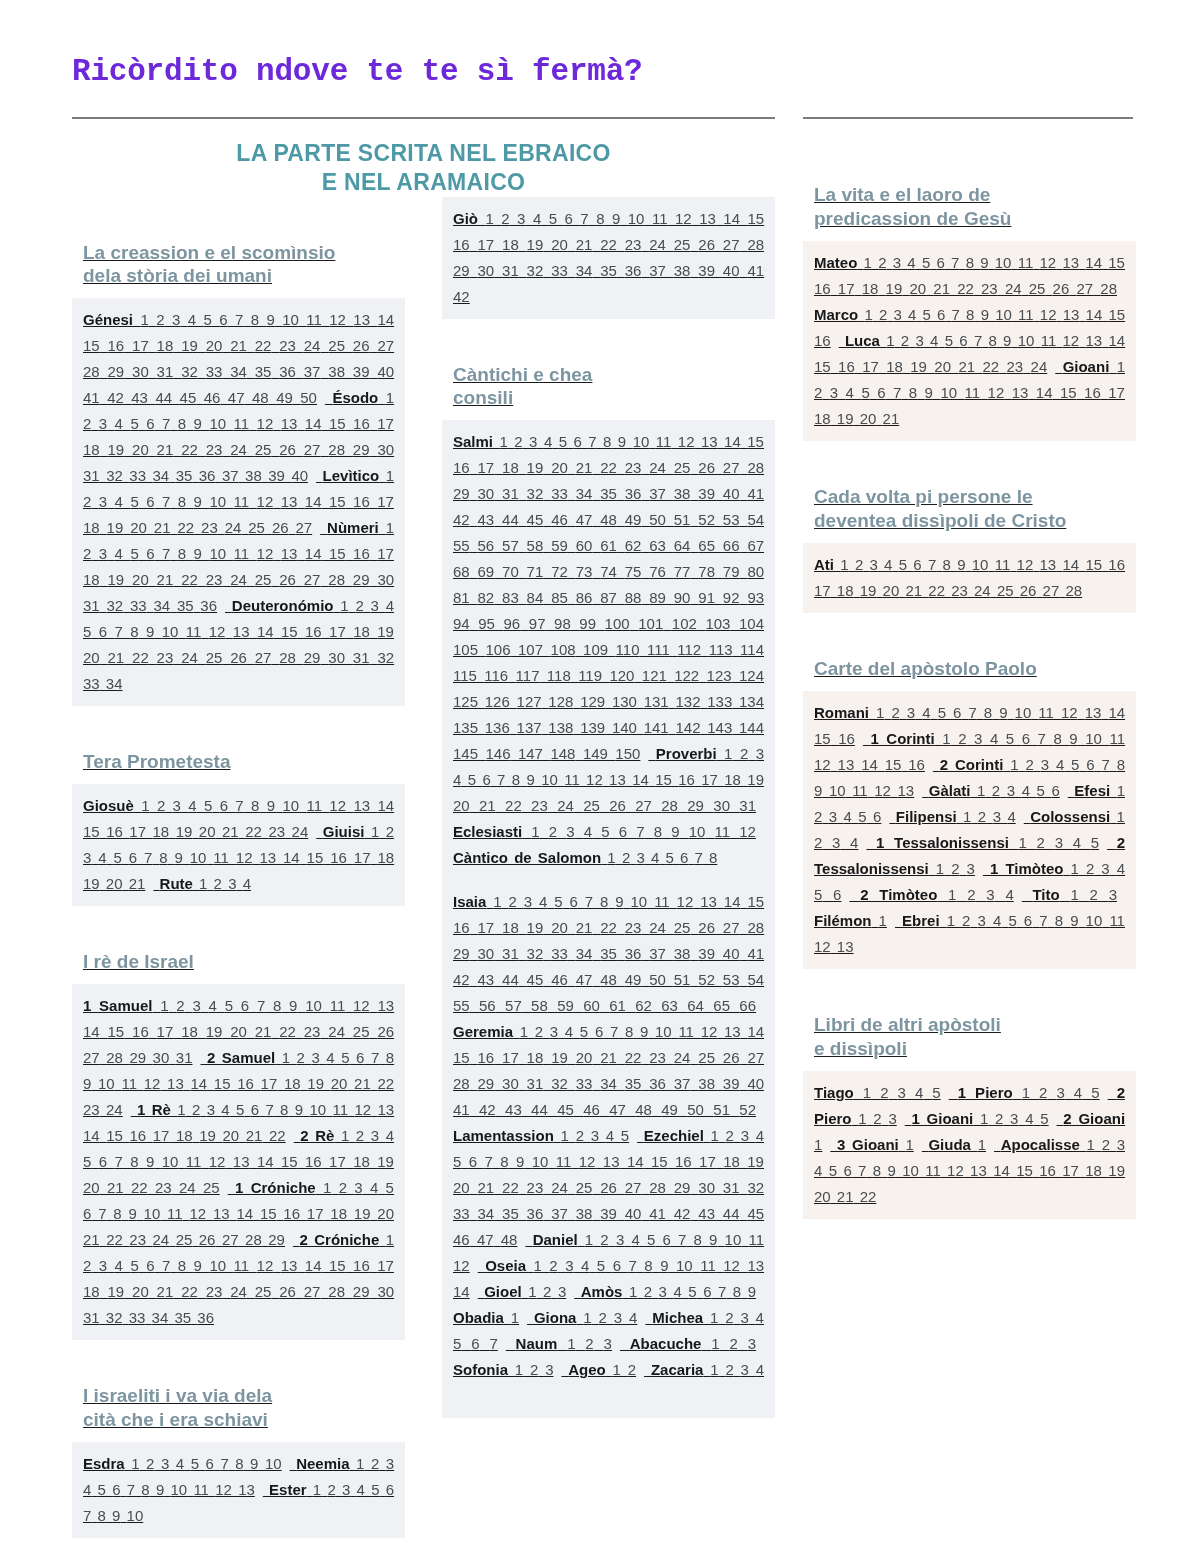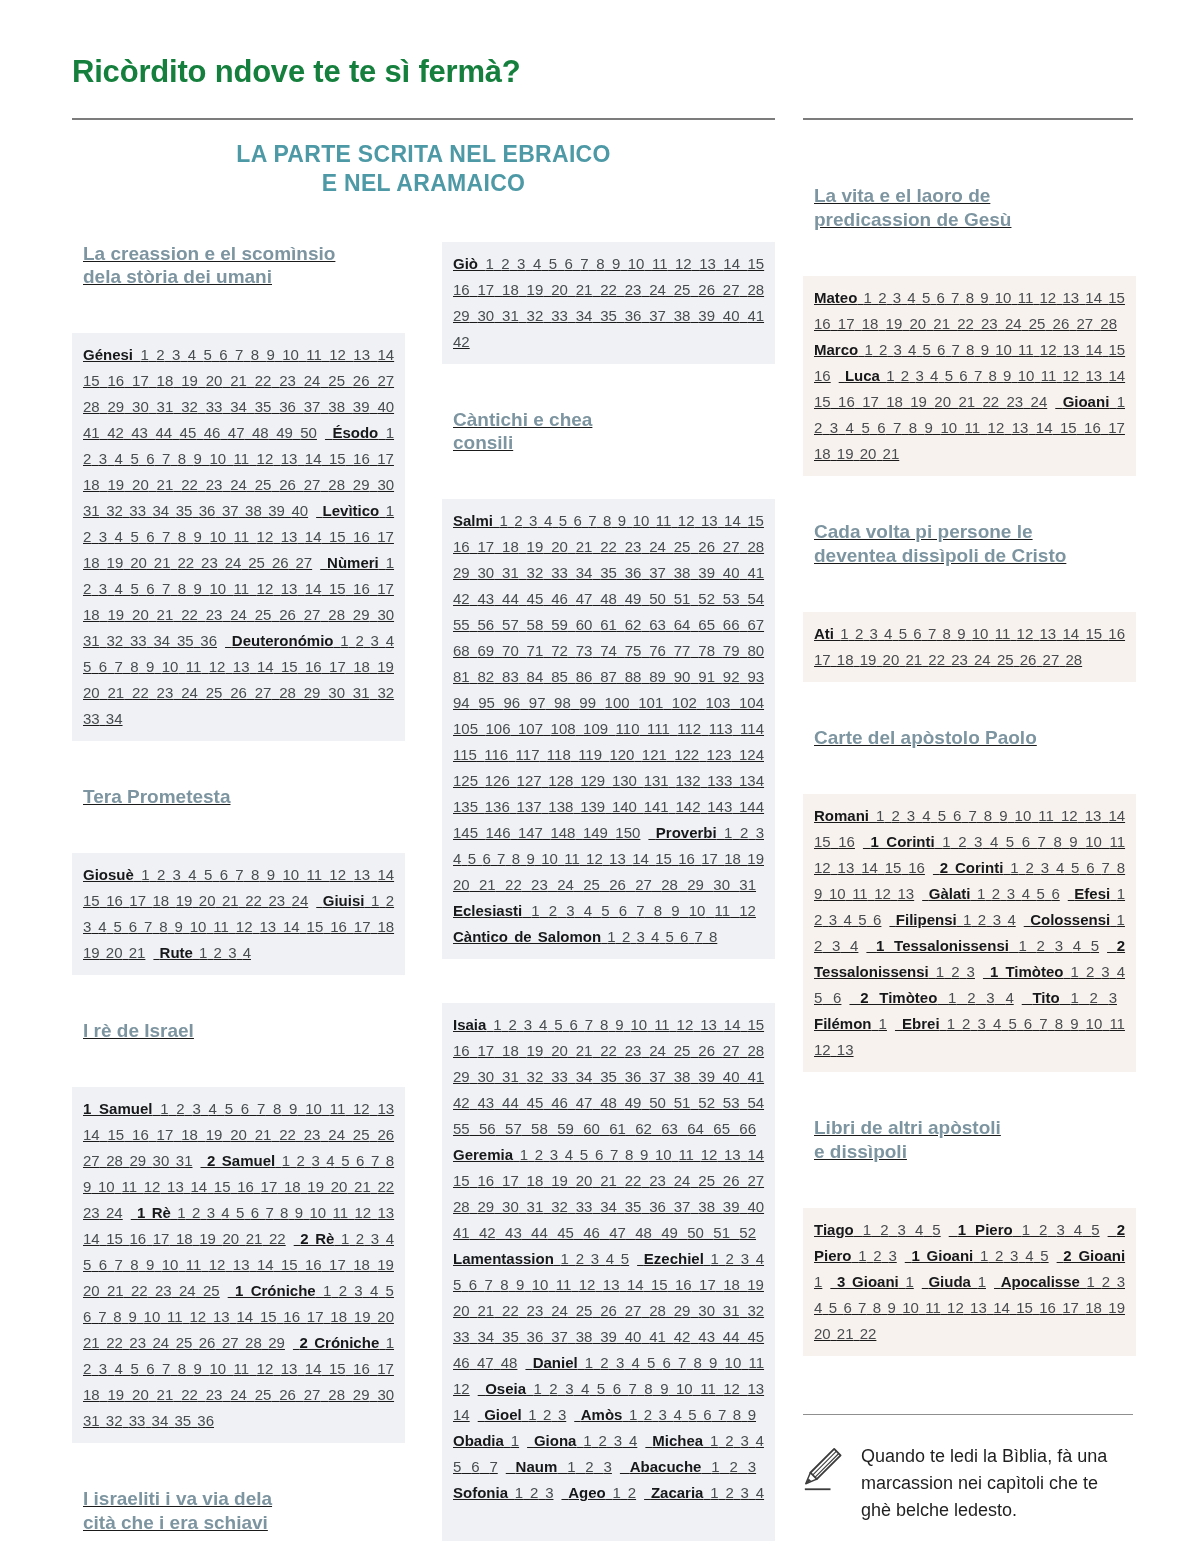--- a/index.html
+++ b/index.html
@@ -1,40 +1,40 @@
 <!DOCTYPE html>
 <html lang="vec" style="--hebrew-accent: #4d99a6; --greek-accent: #d2705c; --subheading: #7d95a0; --block-bg-cool: #eff1f4; --block-bg-warm: #f8f2ee;"><head>
 <meta charset="utf-8">
 <style>
   html,body{margin:0;padding:0;background:#ffffff;}
   body{font-family:"Liberation Sans","DejaVu Sans",sans-serif;color:#1a1a1a;}
   .page{width:1200px;min-height:1543px;box-sizing:border-box;padding:54px 67px 40px 72px;background:#fff;}
 
-  h1{font-size:31px;font-weight:700;margin:0 0 28px 0;letter-spacing:-0.2px;color:#15803d;}
+  h1{font-size:31px;font-weight:700;margin:0 0 28px 0;letter-spacing:-0.2px;color:#6d28d9;font-family:Liberation Mono, monospace;}
 
   .groups{display:flex;gap:28px;align-items:flex-start;}
   .group{box-sizing:border-box;}
   .group.hebrew{width:703px;}
   .group.greek{width:330px;}
 
   .rule{border:0;border-top:2px solid #7c7c7c;margin:0 0 20px 0;}
 
   h2{font-size:23px;line-height:1.25;font-weight:700;margin:0;white-space:pre-line;letter-spacing:0.3px;text-align:center;}
   .accent-hebrew{color:var(--hebrew-accent,#4d99a6);}
   .accent-greek{color:var(--greek-accent,#d2705c);}
 
   .cols{display:flex;gap:37px;align-items:flex-start;}
   .col{width:333px;flex:0 0 333px;text-decoration:underline;}
 
   .sec-heading{font-size:19px;line-height:1.26;font-weight:700;
     color:var(--subheading,#7d95a0);margin:44px 0 10px 11px;white-space:pre-line;}
 
   .book-block{background:var(--block-bg-cool,#eff1f4);padding:9px 11px;
     font-size:15px;line-height:26px;text-align:justify;color:#494d50;
-    word-spacing:2px;hyphens:manual;margin-top:44px;-webkit-hyphens:manual;}
+    word-spacing:2px;hyphens:manual;-webkit-hyphens:manual;}
   .greek .book-block{background:var(--block-bg-warm,#f8f2ee);}
 
   .book-name{color:#16181a;font-weight:700;}
   .ch{cursor:pointer;}
   .book-gap{display:inline-block;width:8px;}
 
   .note{margin-top:58px;border-top:1.5px solid #8f8f8f;border-bottom:1.5px solid #8f8f8f;
     padding:28px 0;display:flex;gap:14px;align-items:flex-start;}
   .pencil{width:44px;height:50px;flex:0 0 auto;margin-top:2px;}
   .note-text{font-size:18px;line-height:1.5;color:#1f1f1f;}
@@ -108,27 +108,16 @@
               <div class="book-block"><b class="book-name">Romani</b> <span class="ch">1</span> <span class="ch">2</span> <span class="ch">3</span> <span class="ch">4</span> <span class="ch">5</span> <span class="ch">6</span> <span class="ch">7</span> <span class="ch">8</span> <span class="ch">9</span> <span class="ch">10</span> <span class="ch">11</span> <span class="ch">12</span> <span class="ch">13</span> <span class="ch">14</span> <span class="ch">15</span> <span class="ch">16</span><span class="book-gap"></span> <b class="book-name">1 Corinti</b> <span class="ch">1</span> <span class="ch">2</span> <span class="ch">3</span> <span class="ch">4</span> <span class="ch">5</span> <span class="ch">6</span> <span class="ch">7</span> <span class="ch">8</span> <span class="ch">9</span> <span class="ch">10</span> <span class="ch">11</span> <span class="ch">12</span> <span class="ch">13</span> <span class="ch">14</span> <span class="ch">15</span> <span class="ch">16</span><span class="book-gap"></span> <b class="book-name">2 Corinti</b> <span class="ch">1</span> <span class="ch">2</span> <span class="ch">3</span> <span class="ch">4</span> <span class="ch">5</span> <span class="ch">6</span> <span class="ch">7</span> <span class="ch">8</span> <span class="ch">9</span> <span class="ch">10</span> <span class="ch">11</span> <span class="ch">12</span> <span class="ch">13</span><span class="book-gap"></span> <b class="book-name">Gàlati</b> <span class="ch">1</span> <span class="ch">2</span> <span class="ch">3</span> <span class="ch">4</span> <span class="ch">5</span> <span class="ch">6</span><span class="book-gap"></span> <b class="book-name">Efesi</b> <span class="ch">1</span> <span class="ch">2</span> <span class="ch">3</span> <span class="ch">4</span> <span class="ch">5</span> <span class="ch">6</span><span class="book-gap"></span> <b class="book-name">Filipensi</b> <span class="ch">1</span> <span class="ch">2</span> <span class="ch">3</span> <span class="ch">4</span><span class="book-gap"></span> <b class="book-name">Colossensi</b> <span class="ch">1</span> <span class="ch">2</span> <span class="ch">3</span> <span class="ch">4</span><span class="book-gap"></span> <b class="book-name">1 Tessalonis­sensi</b> <span class="ch">1</span> <span class="ch">2</span> <span class="ch">3</span> <span class="ch">4</span> <span class="ch">5</span><span class="book-gap"></span> <b class="book-name">2 Tessalonissensi</b> <span class="ch">1</span> <span class="ch">2</span> <span class="ch">3</span><span class="book-gap"></span> <b class="book-name">1 Timòteo</b> <span class="ch">1</span> <span class="ch">2</span> <span class="ch">3</span> <span class="ch">4</span> <span class="ch">5</span> <span class="ch">6</span><span class="book-gap"></span> <b class="book-name">2 Timòteo</b> <span class="ch">1</span> <span class="ch">2</span> <span class="ch">3</span> <span class="ch">4</span><span class="book-gap"></span> <b class="book-name">Tito</b> <span class="ch">1</span> <span class="ch">2</span> <span class="ch">3</span><span class="book-gap"></span> <b class="book-name">Filémon</b> <span class="ch">1</span><span class="book-gap"></span> <b class="book-name">Ebrei</b> <span class="ch">1</span> <span class="ch">2</span> <span class="ch">3</span> <span class="ch">4</span> <span class="ch">5</span> <span class="ch">6</span> <span class="ch">7</span> <span class="ch">8</span> <span class="ch">9</span> <span class="ch">10</span> <span class="ch">11</span> <span class="ch">12</span> <span class="ch">13</span></div>
             </div>
             <div class="section">
               <h3 class="sec-heading">Libri de altri apòstoli
 e dissìpoli</h3>
               <div class="book-block"><b class="book-name">Tiago</b> <span class="ch">1</span> <span class="ch">2</span> <span class="ch">3</span> <span class="ch">4</span> <span class="ch">5</span><span class="book-gap"></span> <b class="book-name">1 Piero</b> <span class="ch">1</span> <span class="ch">2</span> <span class="ch">3</span> <span class="ch">4</span> <span class="ch">5</span><span class="book-gap"></span> <b class="book-name">2 Piero</b> <span class="ch">1</span> <span class="ch">2</span> <span class="ch">3</span><span class="book-gap"></span> <b class="book-name">1 Gioani</b> <span class="ch">1</span> <span class="ch">2</span> <span class="ch">3</span> <span class="ch">4</span> <span class="ch">5</span><span class="book-gap"></span> <b class="book-name">2 Gioani</b> <span class="ch">1</span><span class="book-gap"></span> <b class="book-name">3 Gioani</b> <span class="ch">1</span><span class="book-gap"></span> <b class="book-name">Giuda</b> <span class="ch">1</span><span class="book-gap"></span> <b class="book-name">Apo­calisse</b> <span class="ch">1</span> <span class="ch">2</span> <span class="ch">3</span> <span class="ch">4</span> <span class="ch">5</span> <span class="ch">6</span> <span class="ch">7</span> <span class="ch">8</span> <span class="ch">9</span> <span class="ch">10</span> <span class="ch">11</span> <span class="ch">12</span> <span class="ch">13</span> <span class="ch">14</span> <span class="ch">15</span> <span class="ch">16</span> <span class="ch">17</span> <span class="ch">18</span> <span class="ch">19</span> <span class="ch">20</span> <span class="ch">21</span> <span class="ch">22</span></div>
             </div>
           </div>
       </div>
 
-      <div class="note">
-        <svg class="pencil" viewBox="0 0 48 52" aria-hidden="true">
-          <polygon points="34,3 41,10 15,36 8,29" fill="#ffffff" stroke="#3c3c3c" stroke-width="2" stroke-linejoin="round"></polygon>
-          <line x1="36.5" y1="5.5" x2="10.5" y2="31.5" stroke="#3c3c3c" stroke-width="1.2"></line>
-          <line x1="39" y1="8" x2="13" y2="34" stroke="#3c3c3c" stroke-width="1.2"></line>
-          <polygon points="8,29 15,36 3,41" fill="#ffffff" stroke="#3c3c3c" stroke-width="1.6" stroke-linejoin="round"></polygon>
-          <polygon points="6.2,35.2 8.8,37.8 3,41" fill="#3c3c3c"></polygon>
-          <line x1="2" y1="47" x2="30" y2="47" stroke="#3c3c3c" stroke-width="2"></line>
-        </svg>
-        <div class="note-text">Quando te ledi la Bìblia, fà una marcassion nei capìtoli che te ghè belche ledesto.</div>
-      </div>
     </section>
 
   </div>
 </div>
 
 </body></html>

